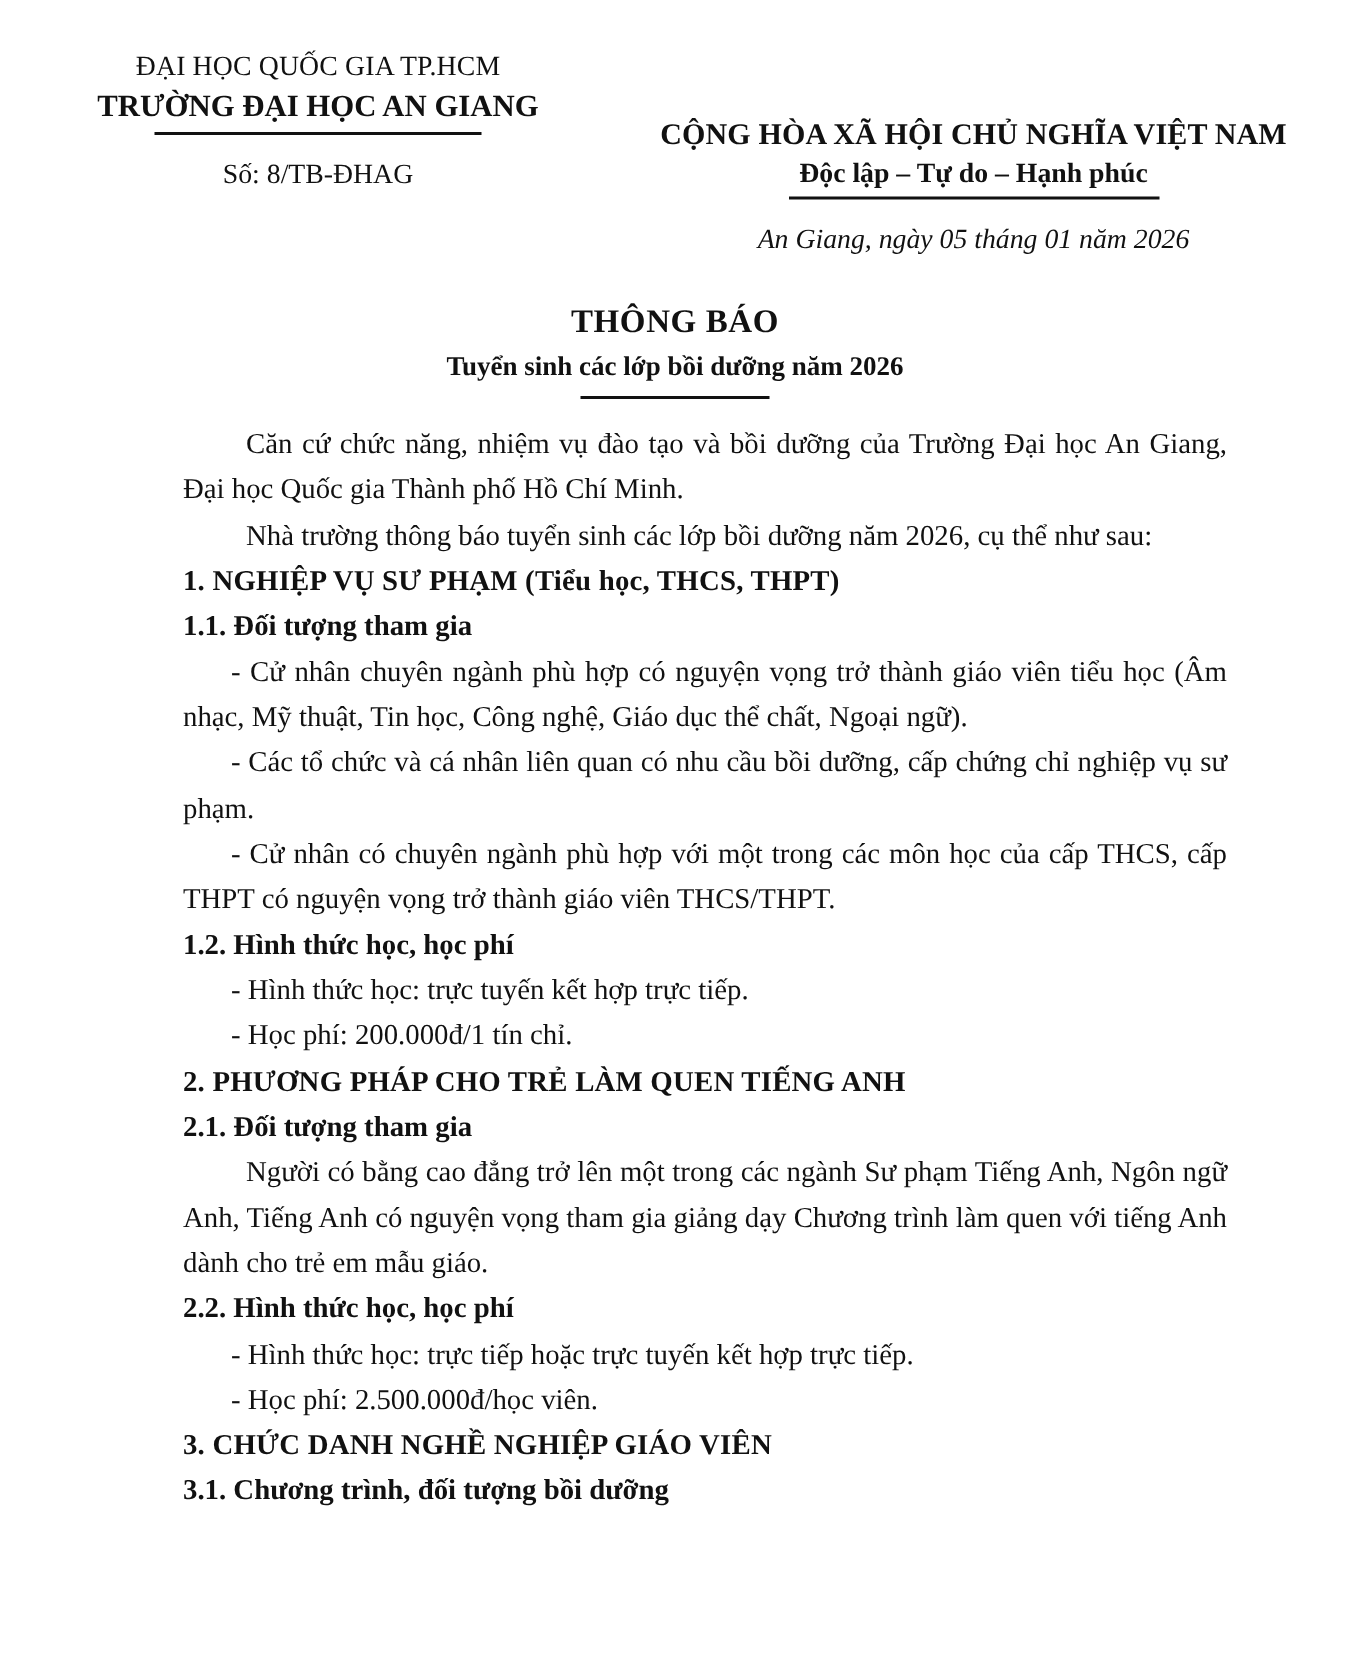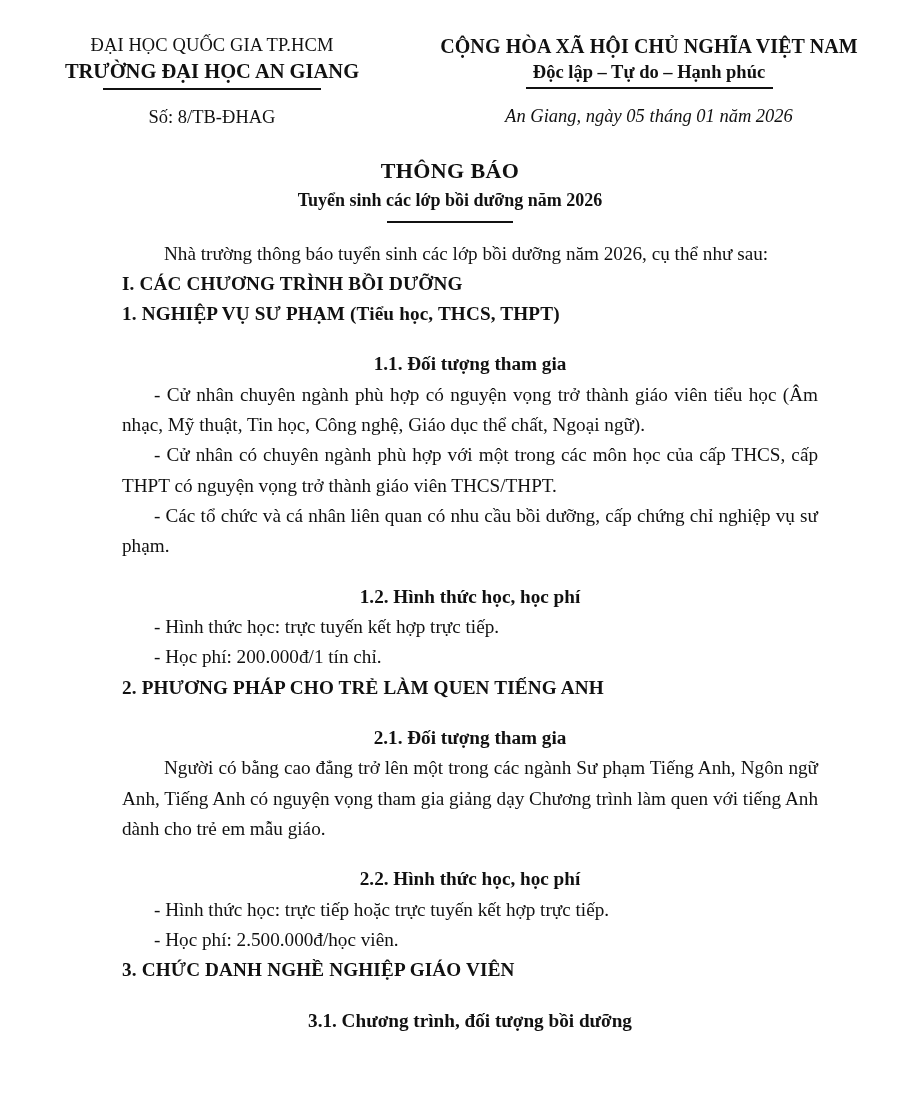--- a/index.html
+++ b/index.html
@@ -34,20 +34,21 @@
     text-align: center;
     box-sizing: border-box;
   }
   .hdr-left {
     width: 380px;
     margin-left: 22px;
   }
   .hdr-right {
     width: 430px;
     margin-left: 32px;
+    margin-top: 44px;
   }
   .hdr-line-1 {
     font-size: 18.5px;
     letter-spacing: .1px;
     line-height: 1.35;
     white-space: nowrap;
   }
   .hdr-line-2 {
     font-size: 20.5px;
     font-weight: bold;
@@ -124,23 +125,22 @@
     text-justify: inter-word;
   }
   p.indent {
     text-indent: 42px;
   }
   p.hang {
     text-indent: 32px;
   }
   p.heading {
     font-weight: bold;
-    text-align: center;
+    text-align: left;
     text-indent: 0;
-    margin-top: 20px;
   }
   p.heading-caps {
     font-weight: bold;
     text-align: left;
     text-indent: 0;
     letter-spacing: .15px;
   }
 </style>
 </head>
 <body>
@@ -164,29 +164,29 @@
   </div>
 
   <div class="title-block">
     <div class="doc-title">THÔNG BÁO</div>
     <div class="doc-subtitle">Tuyển sinh các lớp bồi dưỡng năm 2026</div>
     <div class="rule-title"></div>
   </div>
 
   <div class="body-block">
 
+    <p class="indent">Căn cứ chức năng, nhiệm vụ đào tạo và bồi dưỡng của Trường Đại học An Giang, Đại học Quốc gia Thành phố Hồ Chí Minh.</p>
     <p class="indent">Nhà trường thông báo tuyển sinh các lớp bồi dưỡng năm 2026, cụ thể như sau:</p>
 
-    <p class="heading-caps">I. CÁC CHƯƠNG TRÌNH BỒI DƯỠNG</p>
     <p class="heading-caps">1. NGHIỆP VỤ SƯ PHẠM (Tiểu học, THCS, THPT)</p>
     <p class="heading">1.1. Đối tượng tham gia</p>
 
     <p class="hang">- Cử nhân chuyên ngành phù hợp có nguyện vọng trở thành giáo viên tiểu học (Âm nhạc, Mỹ thuật, Tin học, Công nghệ, Giáo dục thể chất, Ngoại ngữ).</p>
+    <p class="hang">- Các tổ chức và cá nhân liên quan có nhu cầu bồi dưỡng, cấp chứng chỉ nghiệp vụ sư phạm.</p>
     <p class="hang">- Cử nhân có chuyên ngành phù hợp với một trong các môn học của cấp THCS, cấp THPT có nguyện vọng trở thành giáo viên THCS/THPT.</p>
-    <p class="hang">- Các tổ chức và cá nhân liên quan có nhu cầu bồi dưỡng, cấp chứng chỉ nghiệp vụ sư phạm.</p>
 
     <p class="heading">1.2. Hình thức học, học phí</p>
     <p class="hang">- Hình thức học: trực tuyến kết hợp trực tiếp.</p>
     <p class="hang">- Học phí: 200.000đ/1 tín chỉ.</p>
 
     <p class="heading-caps">2. PHƯƠNG PHÁP CHO TRẺ LÀM QUEN TIẾNG ANH</p>
     <p class="heading">2.1. Đối tượng tham gia</p>
     <p class="indent">Người có bằng cao đẳng trở lên một trong các ngành Sư phạm Tiếng Anh, Ngôn ngữ Anh, Tiếng Anh có nguyện vọng tham gia giảng dạy Chương trình làm quen với tiếng Anh dành cho trẻ em mẫu giáo.</p>
 
     <p class="heading">2.2. Hình thức học, học phí</p>

